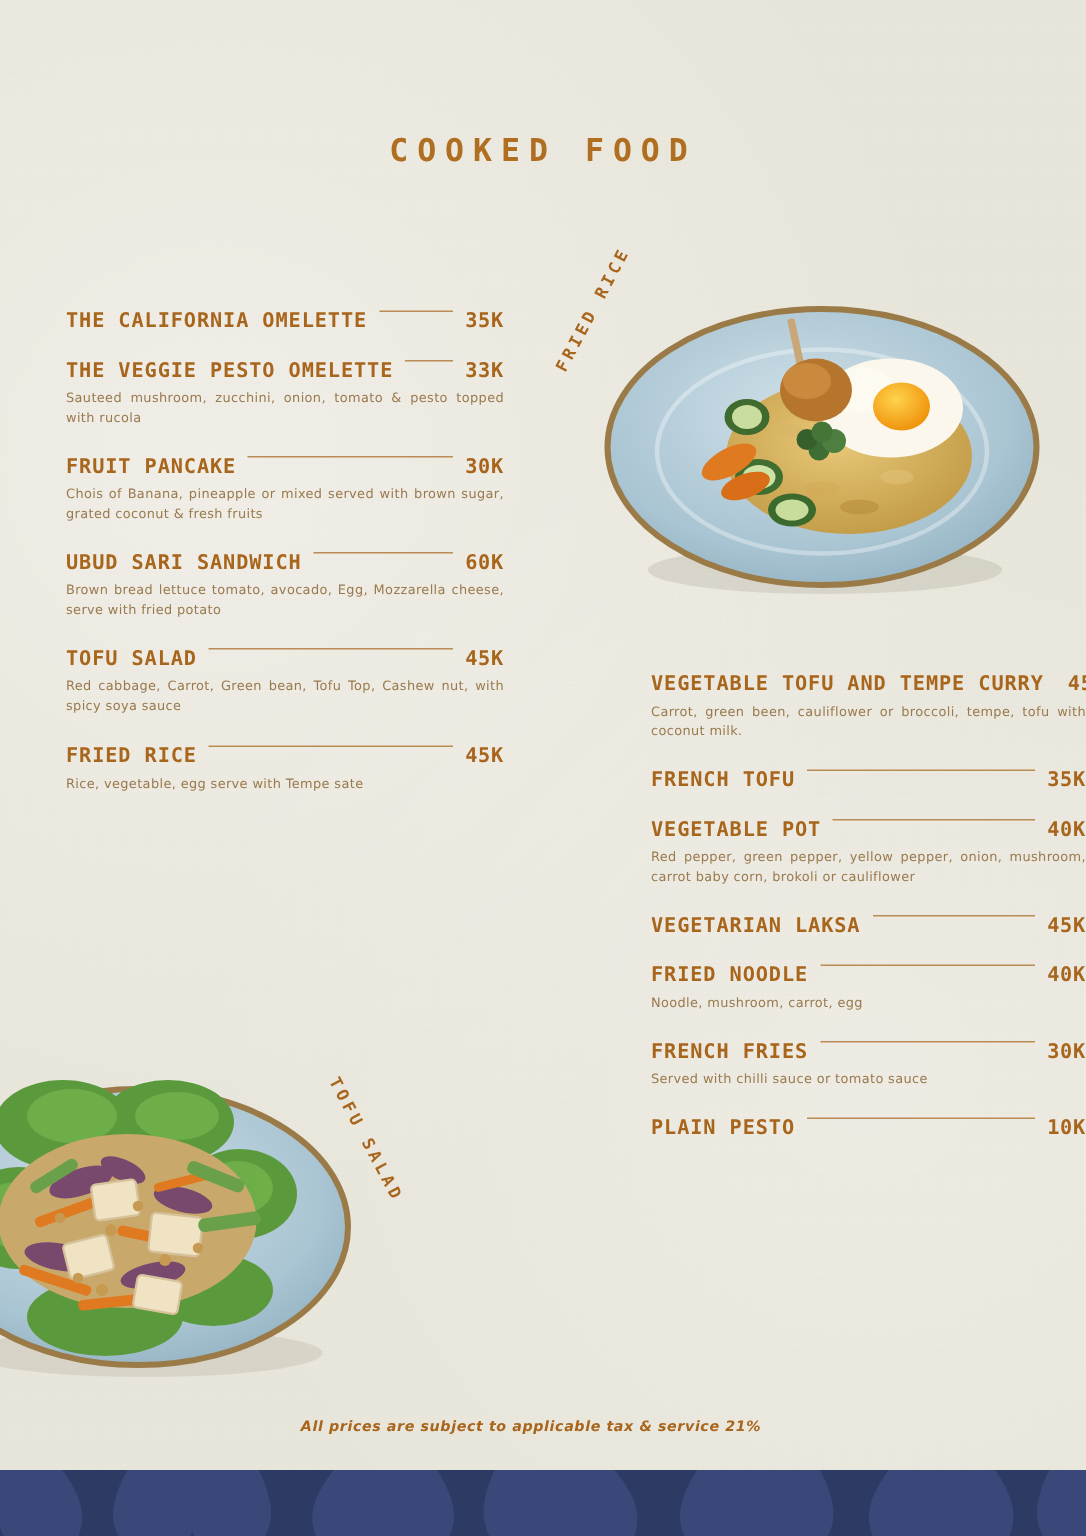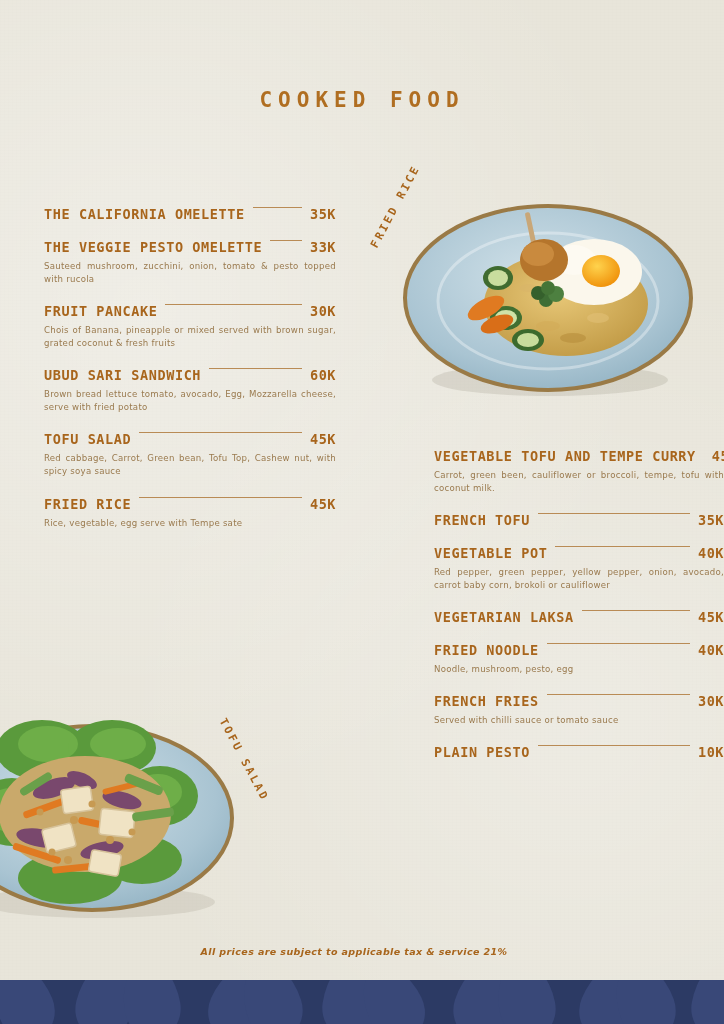--- a/index.html
+++ b/index.html
@@ -316,38 +316,38 @@
         <span class="item-price">35K</span>
       </div>
     </div>
 
     <div class="item">
       <div class="item-head">
         <span class="item-name">VEGETABLE POT</span>
         <span class="leader"></span>
         <span class="item-price">40K</span>
       </div>
-      <div class="item-desc">Red pepper, green pepper, yellow pepper, onion, avocado, carrot baby corn, brokoli or cauliflower</div>
+      <div class="item-desc">Red pepper, green pepper, yellow pepper, onion, mushroom, carrot baby corn, brokoli or cauliflower</div>
     </div>
 
     <div class="item">
       <div class="item-head">
         <span class="item-name">VEGETARIAN LAKSA</span>
         <span class="leader"></span>
         <span class="item-price">45K</span>
       </div>
     </div>
 
     <div class="item">
       <div class="item-head">
         <span class="item-name">FRIED NOODLE</span>
         <span class="leader"></span>
         <span class="item-price">40K</span>
       </div>
-      <div class="item-desc">Noodle, mushroom, pesto, egg</div>
+      <div class="item-desc">Noodle, mushroom, carrot, egg</div>
     </div>
 
     <div class="item">
       <div class="item-head">
         <span class="item-name">FRENCH FRIES</span>
         <span class="leader"></span>
         <span class="item-price">30K</span>
       </div>
       <div class="item-desc">Served with chilli sauce or tomato sauce</div>
     </div>

